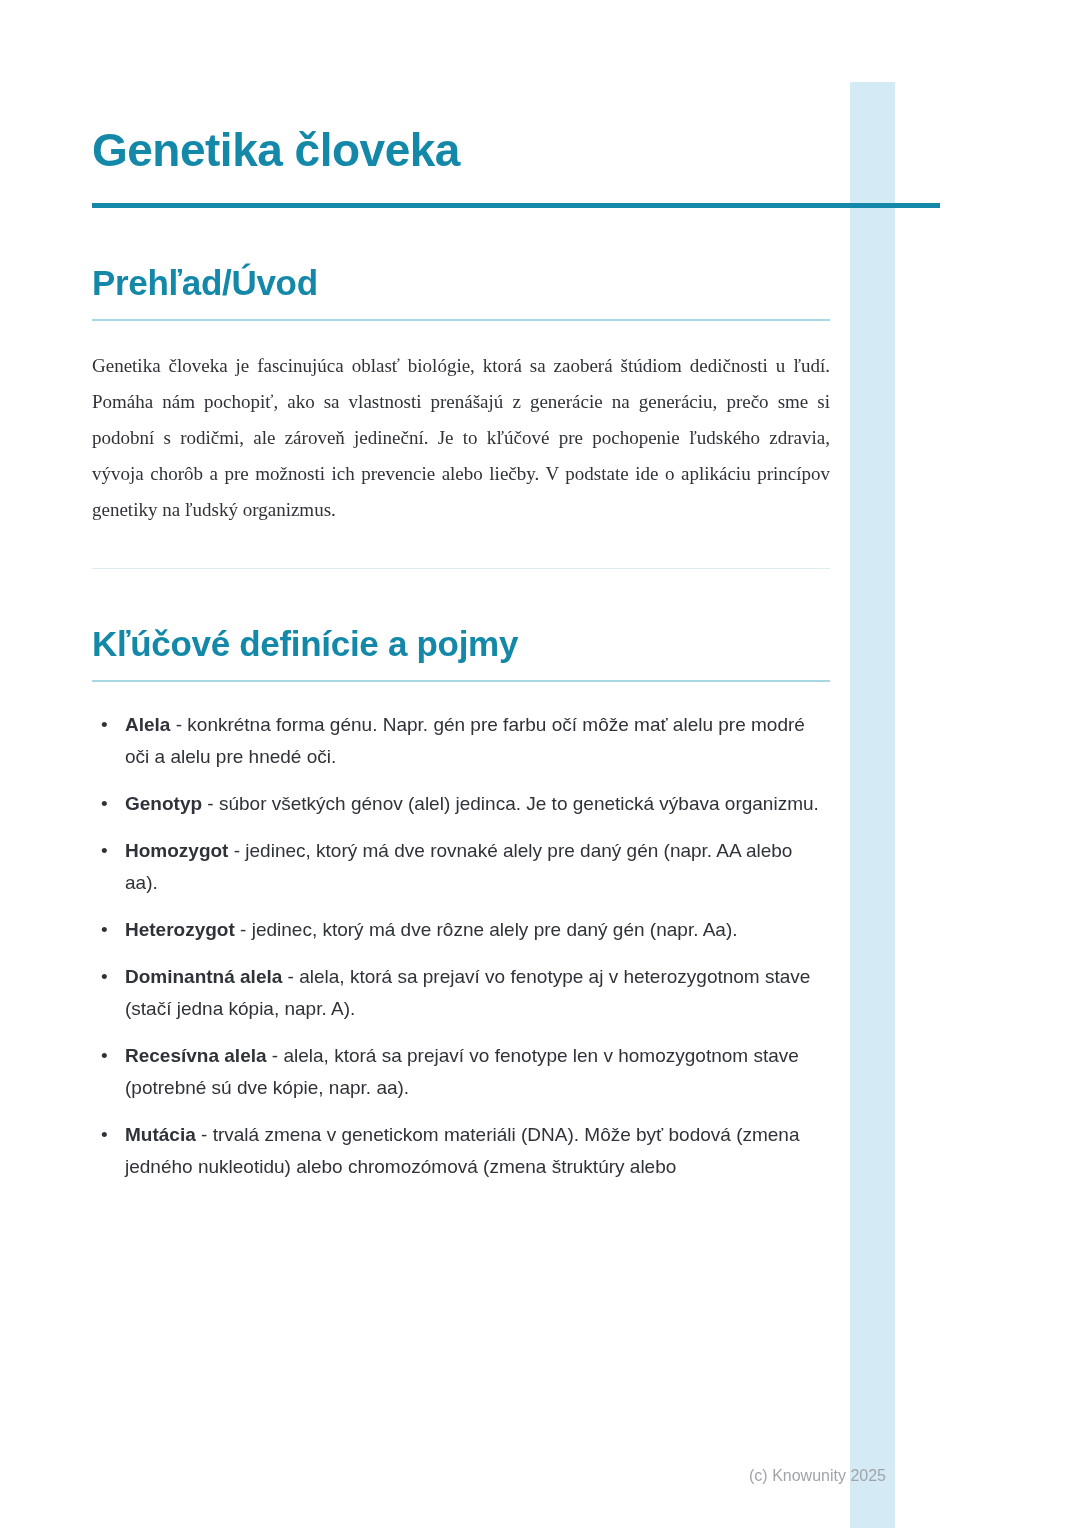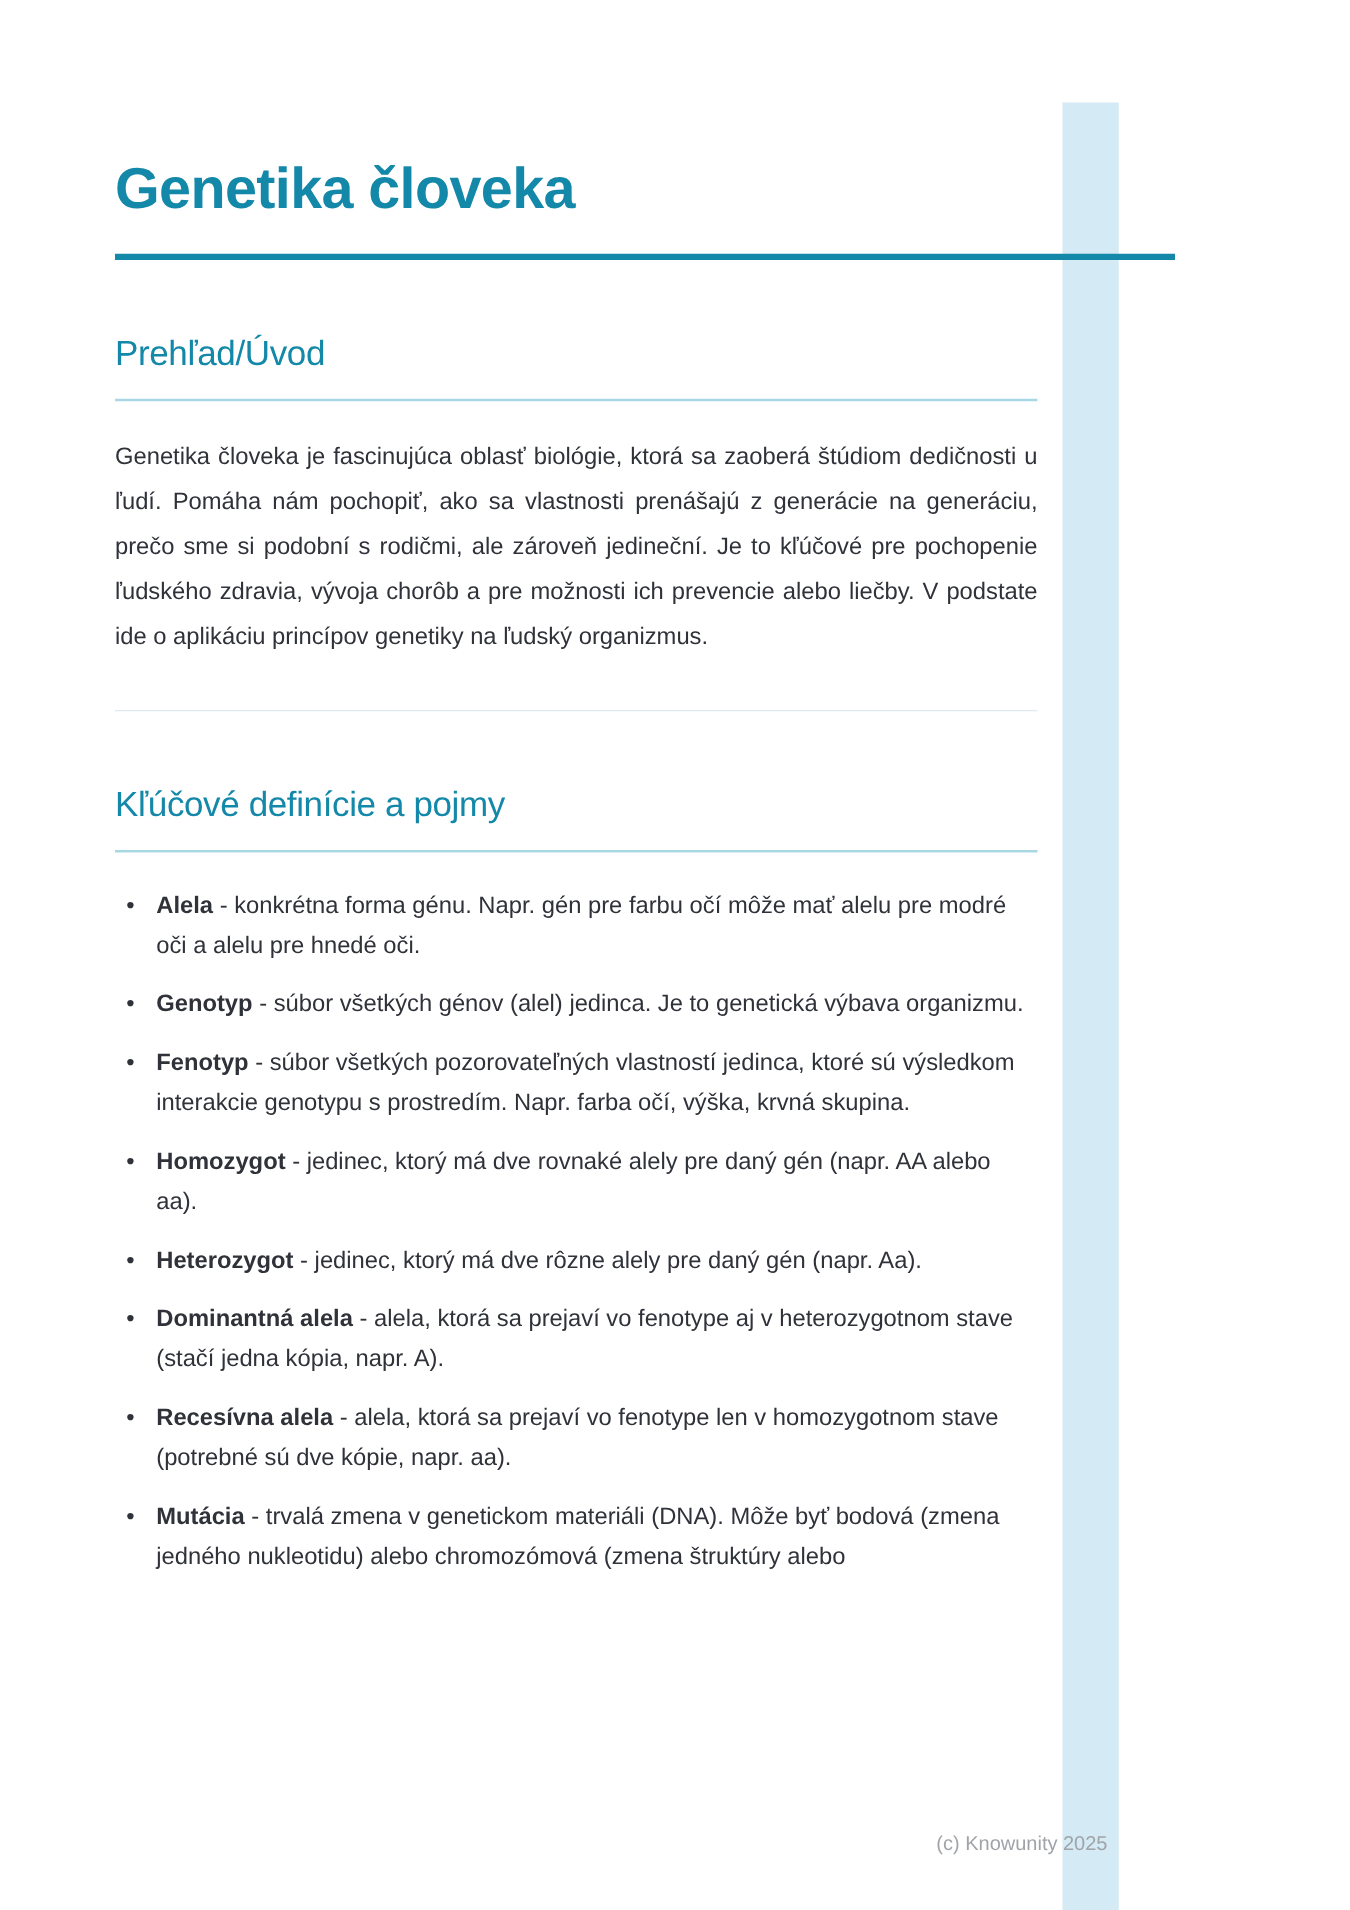--- a/index.html
+++ b/index.html
@@ -47,38 +47,39 @@
     color: var(--accent);
   }
   .title-rule {
     width: 848px;
     height: 5px;
     background: var(--accent);
     margin-top: 28px;
   }
   h2.section-heading {
     margin: 56px 0 0 0;
-    font-size: 28px;
+    font-size: 35px;
     line-height: 38px;
-    font-weight: normal;
+    font-weight: bold;
     letter-spacing: -0.3px;
     color: var(--accent);
   }
   .section-rule {
     width: 738px;
     height: 2px;
     background: var(--accent-light);
     margin-top: 17px;
   }
   p.intro-paragraph {
     margin: 27px 0 0 0;
     font-size: 19px;
     line-height: 36px;
     color: var(--body-text);
     text-align: justify;
+    font-family: Liberation Serif, serif;
   }
   .section-divider {
     width: 738px;
     height: 1px;
     background: var(--divider);
     margin-top: 40px;
   }
   ul.definitions-list {
     margin: 27px 0 0 0;
     padding: 0;
@@ -135,24 +136,20 @@
     <ul class="definitions-list">
       <li>
         <span class="term">Alela</span>
         <span>- konkrétna forma génu. Napr. gén pre farbu očí môže mať alelu pre modré oči a alelu pre hnedé oči.</span>
       </li>
       <li>
         <span class="term">Genotyp</span>
         <span>- súbor všetkých génov (alel) jedinca. Je to genetická výbava organizmu.</span>
       </li>
       <li>
-        <span class="term">Fenotyp</span>
-        <span>- súbor všetkých pozorovateľných vlastností jedinca, ktoré sú výsledkom interakcie genotypu s prostredím. Napr. farba očí, výška, krvná skupina.</span>
-      </li>
-      <li>
         <span class="term">Homozygot</span>
         <span>- jedinec, ktorý má dve rovnaké alely pre daný gén (napr. AA alebo aa).</span>
       </li>
       <li>
         <span class="term">Heterozygot</span>
         <span>- jedinec, ktorý má dve rôzne alely pre daný gén (napr. Aa).</span>
       </li>
       <li>
         <span class="term">Dominantná alela</span>
         <span>- alela, ktorá sa prejaví vo fenotype aj v heterozygotnom stave (stačí jedna kópia, napr. A).</span>

